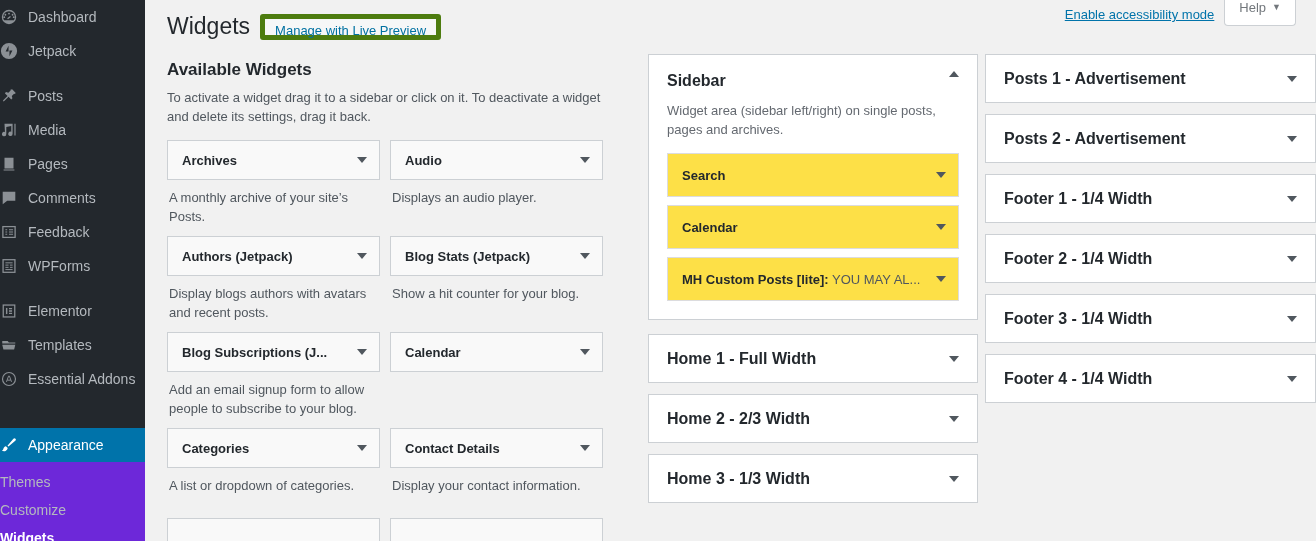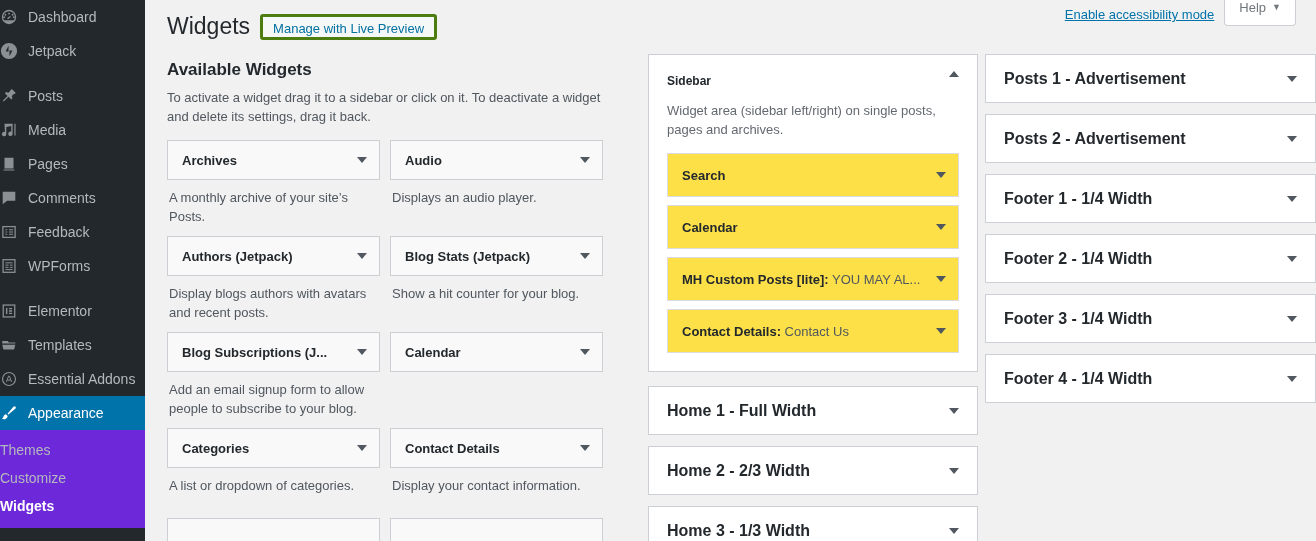--- a/index.html
+++ b/index.html
@@ -42,20 +42,21 @@
     opacity: .72;
   }
   .menu-item .mi-icon svg { display:block; }
   .menu-item .mi-label { padding-left: 2px; }
   .menu-sep { height: 11px; }
 
   .menu-item.current {
     background: #0073aa;
     color: #fff;
     font-weight: 400;
+    margin-top: 32px;
   }
   .menu-item.current .mi-icon { opacity: 1; }
 
   .submenu { background: #6d28d9; padding: 6px 0 8px 0; }
   .submenu-item {
     height: 28px;
     display: flex;
     align-items: center;
     padding-left: 0px;
     font-size: 14px;
@@ -113,21 +114,21 @@
     gap: 10px;
   }
   h1.page-title {
     margin: 0;
     font-size: 23px;
     font-weight: 400;
     color: #23282d;
     line-height: 29px;
   }
   .live-preview-btn {
-    border: 3px solid #4d7c0f;
+    border: 5px solid #4d7c0f;
     background: #f6f7f7;
     color: #0071a1;
     font-size: 13px;
     line-height: 24px;
     height: 26px;
     padding: 0 10px;
     border-radius: 3px;
     cursor: pointer;
     white-space: nowrap;
   }
@@ -218,21 +219,21 @@
     padding: 16px 18px 18px 18px;
     margin-bottom: 14px;
   }
   .panel-head {
     display: flex;
     align-items: flex-start;
     justify-content: space-between;
   }
   .panel-title {
     margin: 0;
-    font-size: 12px;
+    font-size: 16px;
     font-weight: bold;
     color: #23282d;
     line-height: 20px;
   }
   .panel-desc {
     margin: 10px 0 14px 0;
     font-size: 13px;
     line-height: 19px;
     color: #646970;
   }
@@ -524,24 +525,20 @@
       <div class="panel-widget">
         <span class="pw-title">Calendar</span>
         <span class="tri-down"></span>
       </div>
 
       <div class="panel-widget">
         <span class="pw-title"><span>MH Custom Posts [lite]:</span><span class="inst"> YOU MAY AL...</span></span>
         <span class="tri-down"></span>
       </div>
 
-      <div class="panel-widget">
-        <span class="pw-title"><span>Contact Details:</span><span class="inst"> Contact Us</span></span>
-        <span class="tri-down"></span>
-      </div>
     </div>
 
     <div class="closed-panel">
       <span class="cp-title">Home 1 - Full Width</span>
       <span class="tri-down"></span>
     </div>
 
     <div class="closed-panel">
       <span class="cp-title">Home 2 - 2/3 Width</span>
       <span class="tri-down"></span>

